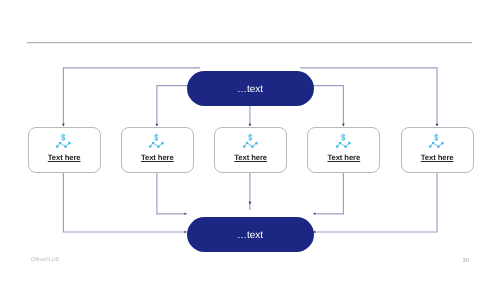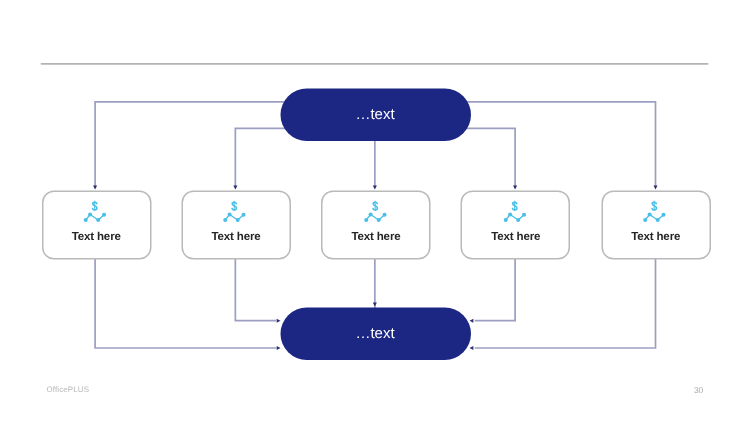--- a/index.html
+++ b/index.html
@@ -11,37 +11,37 @@
   }
   #slide{position:relative;width:500px;height:281px;background:#ffffff;}
 
   
   svg.conn{position:absolute;left:0;top:0;width:500px;height:281px;pointer-events:none;}
 
   
   .pill{
     position:absolute;background:#1c2783;border-radius:999px;
     display:flex;align-items:center;justify-content:center;
-    color:#ffffff;font-size:10px;letter-spacing:0;
+    color:#ffffff;font-size:10px;letter-spacing:0;margin-top:12px;
   }
   .pill > span{display:block;transform:translateY(0.6px);}
   #pill-top{left:186.5px;top:58.9px;width:127px;height:34.8px;}
   #pill-bottom{left:186.5px;top:205.1px;width:127px;height:34.8px;}
 
   
   .card{
     position:absolute;top:126.8px;width:73.3px;height:46.1px;
     border:1.05px solid #bababa;border-radius:8px;background:#ffffff;
     box-sizing:border-box;
   }
   .card .ico{position:absolute;left:0;right:0;top:4.2px;display:flex;justify-content:center;padding-right:3.2px;}
   .card .ico svg{width:16.64px;height:16.64px;display:block;overflow:visible;}
   .card .label{
     position:absolute;left:0;right:0;top:25.2px;text-align:center;
-    font-size:7.7px;font-weight:bold;color:#262626;letter-spacing:-0.1px;
+    font-size:7.7px;font-weight:bold;color:#262626;letter-spacing:-0.1px;text-decoration:underline;
   }
 
   .footer{position:absolute;left:31px;top:257.2px;font-size:5.3px;color:#b8b8b8;letter-spacing:0.08px;}
   .pageno{position:absolute;left:462.6px;top:257.6px;font-size:5.6px;color:#a8a8a8;}
 </style>
 </head>
 <body>
 
 <div id="slide">
 

